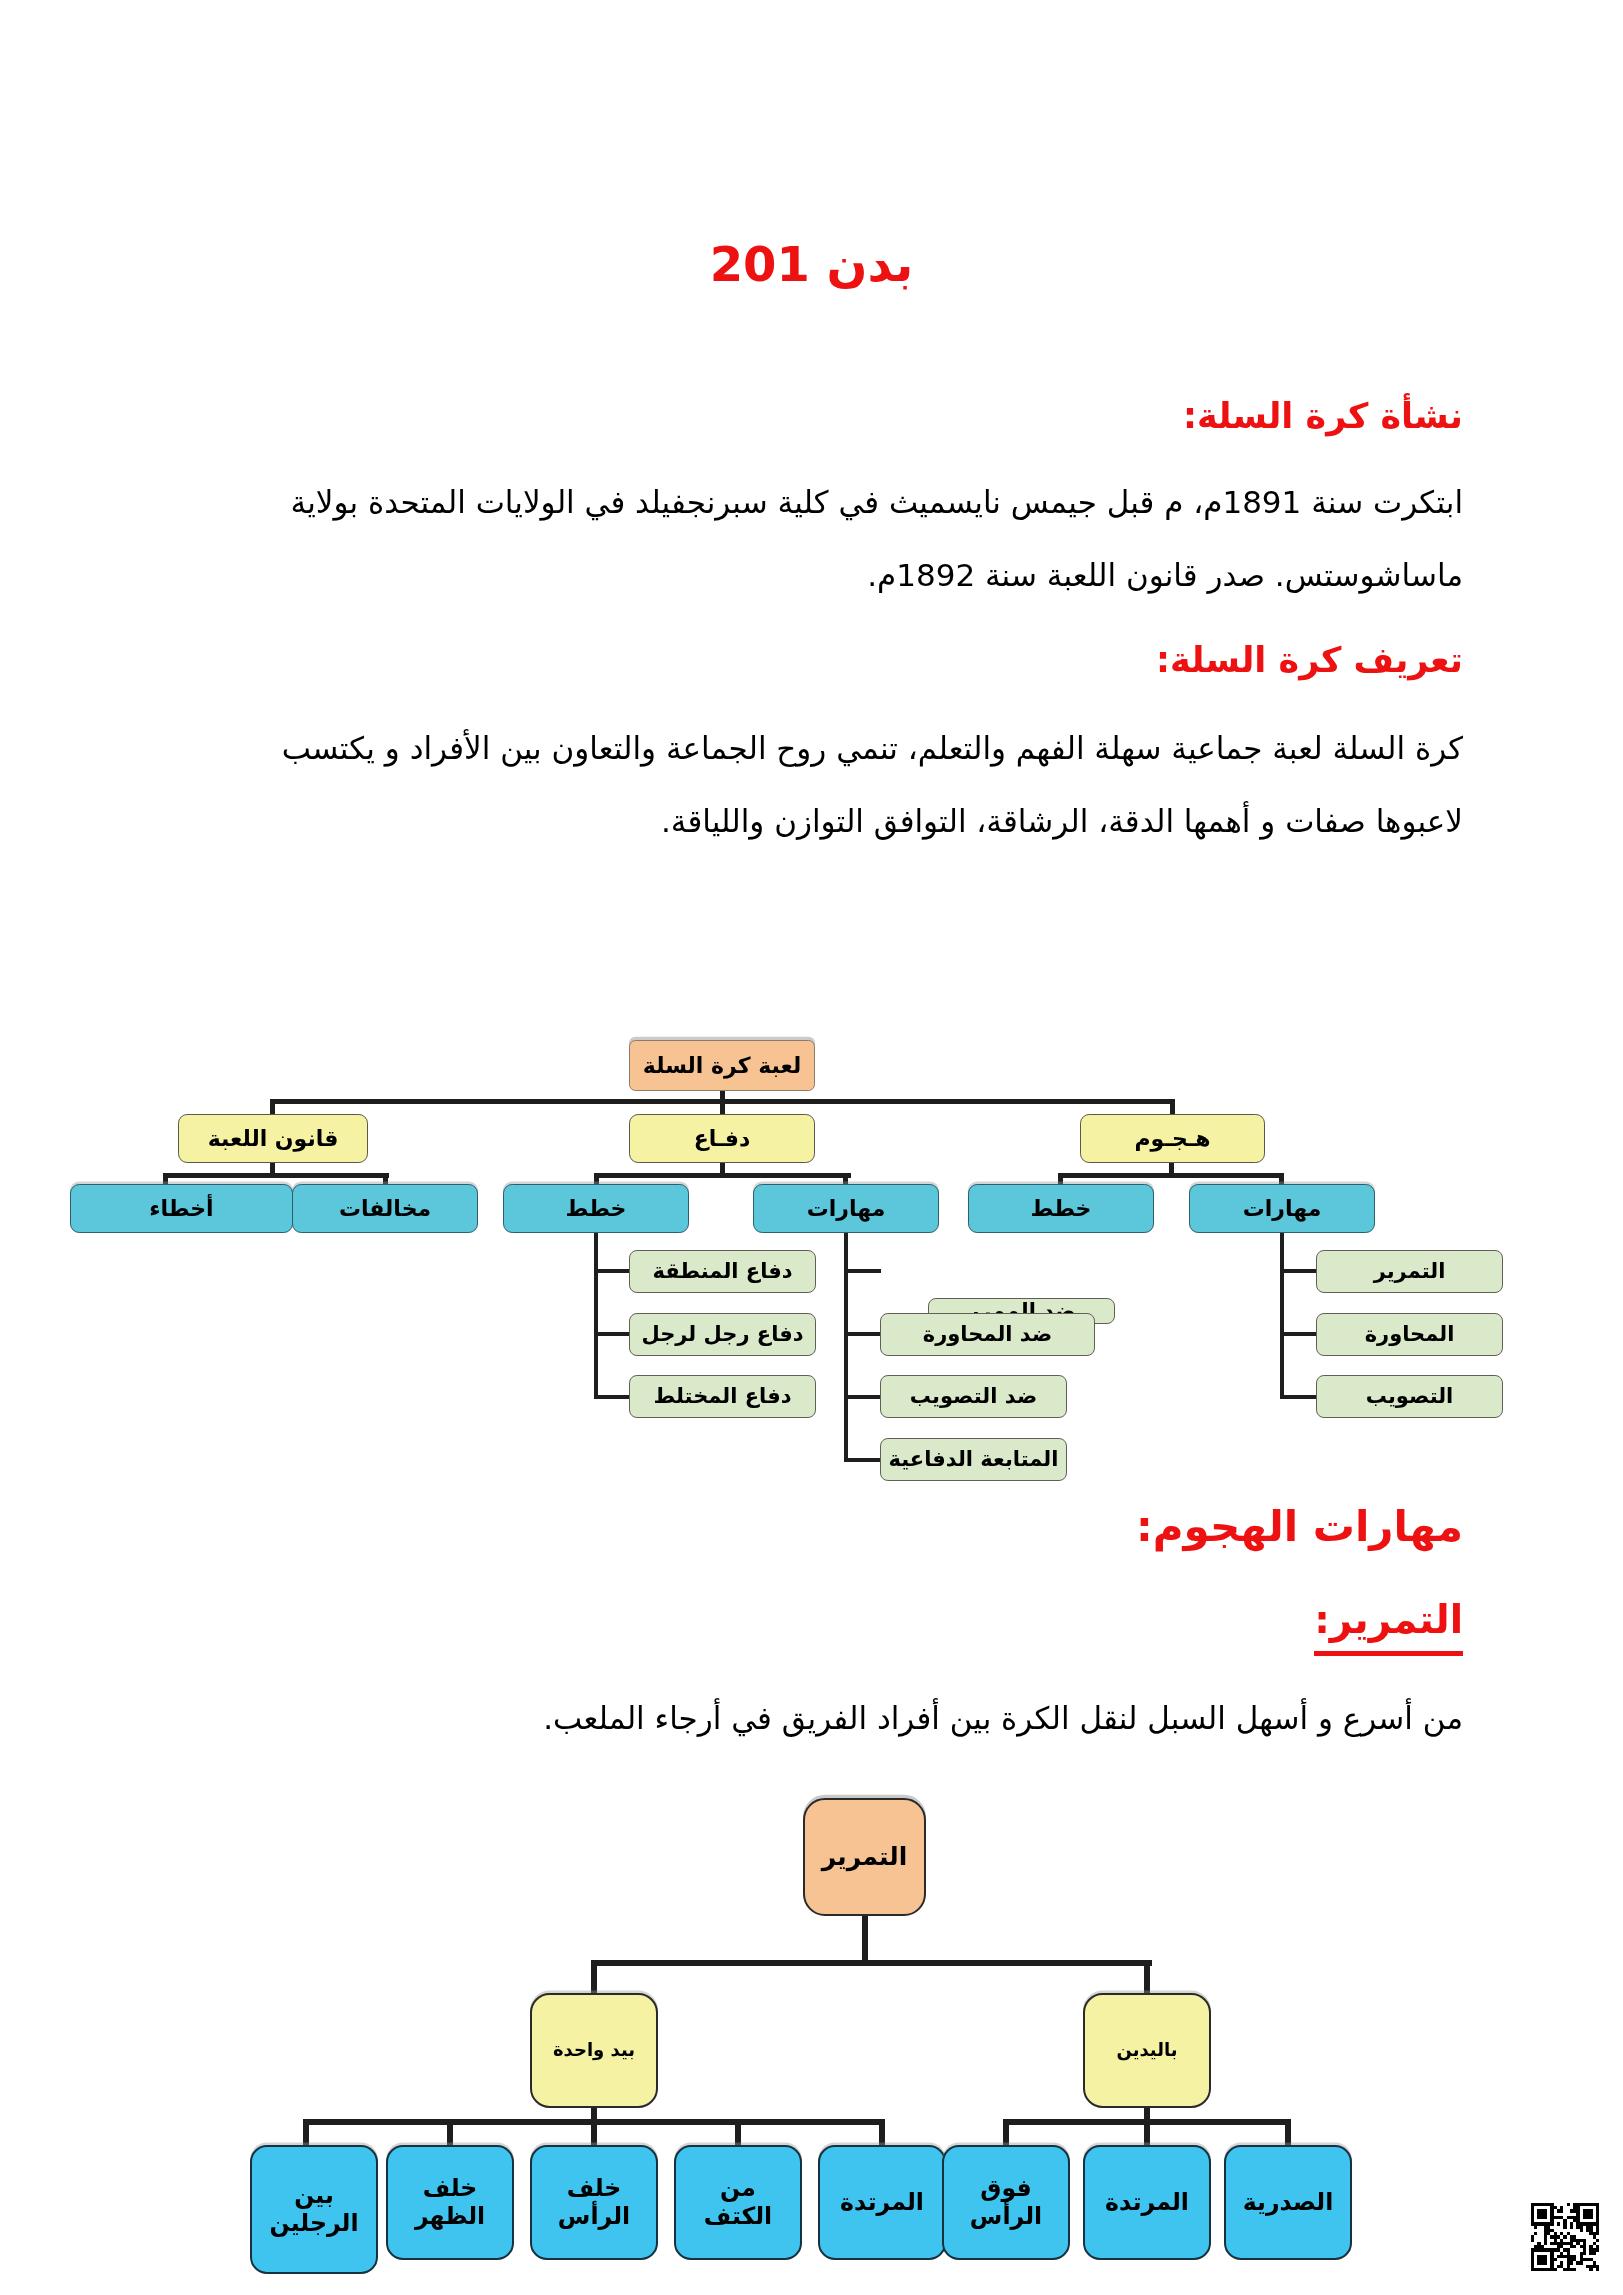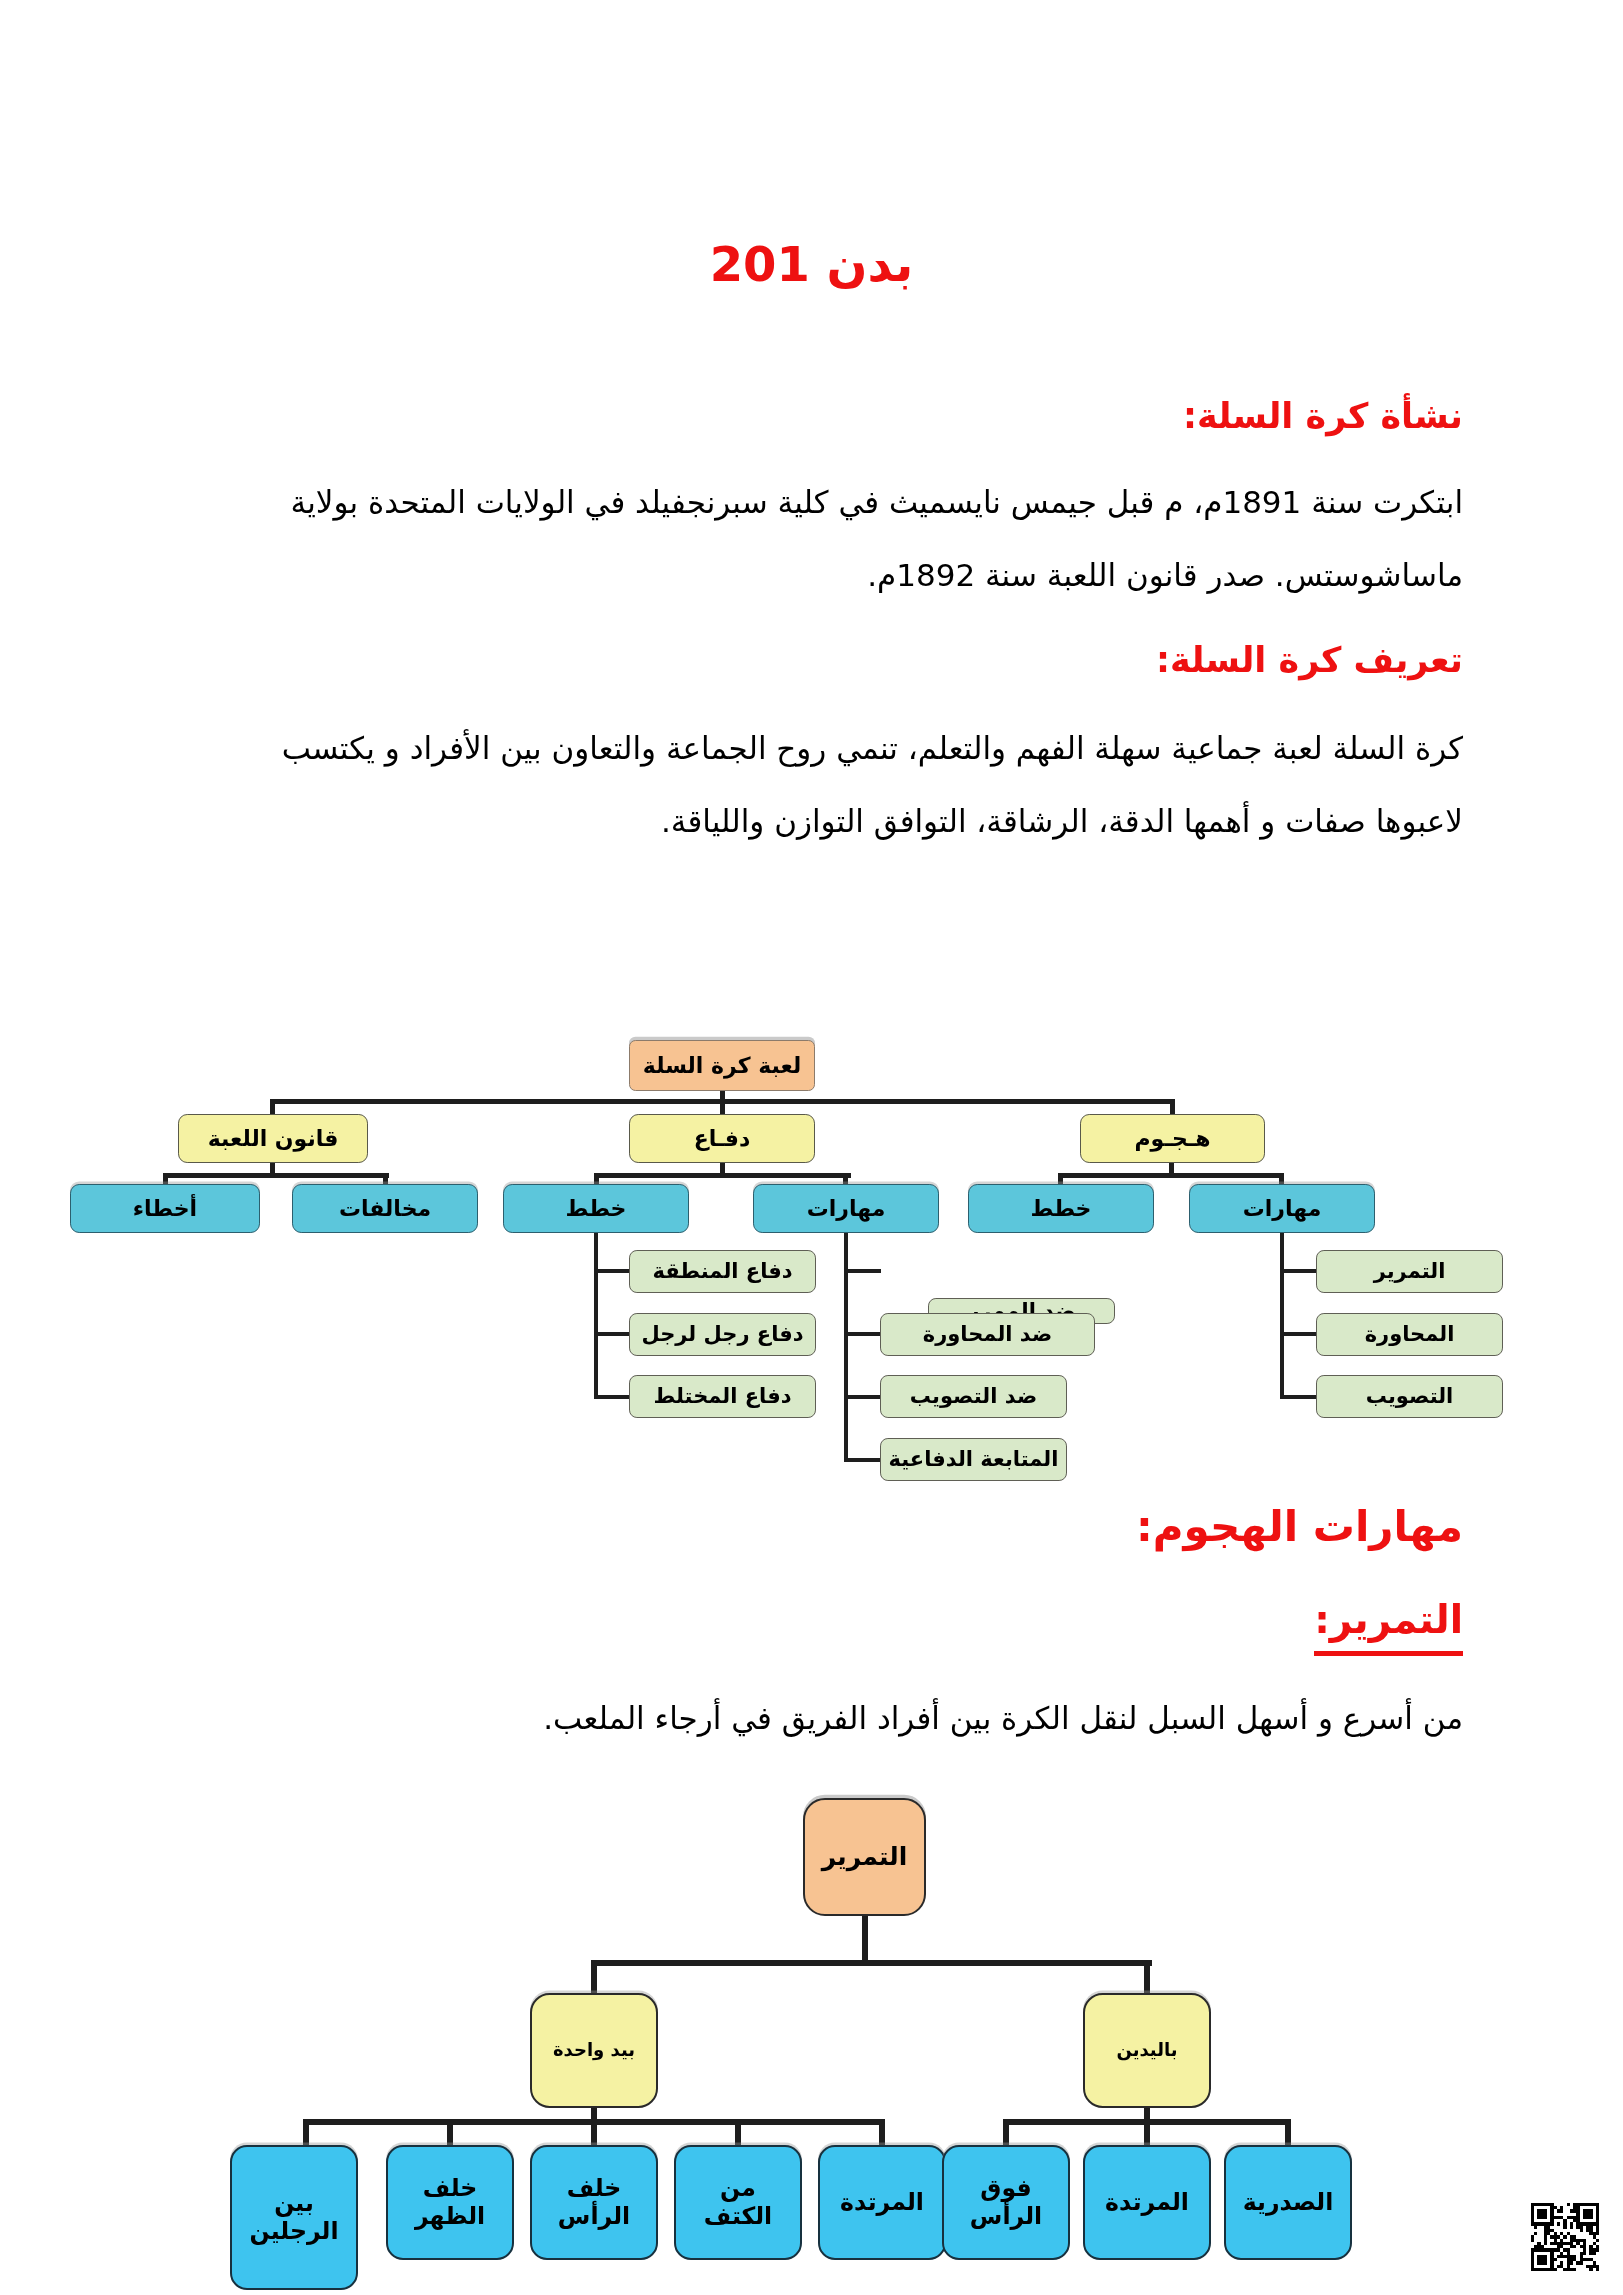--- a/index.html
+++ b/index.html
@@ -96,21 +96,21 @@
   <div class="ln" style="left:1280px;top:1269px;width:37px;height:3.9px;"></div>
   <div class="ln" style="left:1280px;top:1332px;width:37px;height:3.9px;"></div>
   <div class="ln" style="left:1280px;top:1395px;width:37px;height:3.9px;"></div>
 
   <div class="n root1" style="left:629px;top:1040px;width:186px;height:51px;">لعبة كرة السلة</div>
 
   <div class="n yel" style="left:178px;top:1114px;width:190px;height:49px;">قانون اللعبة</div>
   <div class="n yel" style="left:629px;top:1114px;width:186px;height:49px;">دفـاع</div>
   <div class="n yel" style="left:1080px;top:1114px;width:185px;height:49px;">هـجـوم</div>
 
-  <div class="n cyn" style="left:70px;top:1184px;width:190px;height:49px;">أخطاء</div>
+  <div class="n cyn" style="left:70px;top:1184px;width:223px;height:49px;">أخطاء</div>
   <div class="n cyn" style="left:292px;top:1184px;width:186px;height:49px;">مخالفات</div>
   <div class="n cyn" style="left:503px;top:1184px;width:186px;height:49px;">خطط</div>
   <div class="n cyn" style="left:753px;top:1184px;width:186px;height:49px;">مهارات</div>
   <div class="n cyn" style="left:968px;top:1184px;width:186px;height:49px;">خطط</div>
   <div class="n cyn" style="left:1189px;top:1184px;width:186px;height:49px;">مهارات</div>
 
   <div class="n grn" style="left:629px;top:1250px;width:187px;height:43px;">دفاع المنطقة</div>
   <div class="n grn" style="left:629px;top:1313px;width:187px;height:43px;">دفاع رجل لرجل</div>
   <div class="n grn" style="left:629px;top:1375px;width:187px;height:43px;">دفاع المختلط</div>
 
@@ -145,21 +145,21 @@
   <div class="ln" style="left:1003px;top:2119px;width:287px;height:5.9px;"></div>
   <div class="ln" style="left:1003px;top:2119px;width:5.9px;height:27.5px;"></div>
   <div class="ln" style="left:1144px;top:2119px;width:5.9px;height:27.5px;"></div>
   <div class="ln" style="left:1285px;top:2119px;width:5.9px;height:27.5px;"></div>
 
   <div class="n root2" style="left:803px;top:1798px;width:123px;height:118px;">التمرير</div>
 
   <div class="n yel2" style="left:530px;top:1993px;width:128px;height:115px;">بيد واحدة</div>
   <div class="n yel2" style="left:1083px;top:1993px;width:128px;height:115px;">باليدين</div>
 
-  <div class="n blu" style="left:230px;top:2145px;width:128px;height:145px;text-align:center;">بين الرجلين</div>
+  <div class="n blu" style="left:250px;top:2145px;width:128px;height:129px;text-align:center;">بين الرجلين</div>
   <div class="n blu" style="left:386px;top:2145px;width:128px;height:115px;">خلف الظهر</div>
   <div class="n blu" style="left:530px;top:2145px;width:128px;height:115px;">خلف الرأس</div>
   <div class="n blu" style="left:674px;top:2145px;width:128px;height:115px;">من الكتف</div>
   <div class="n blu" style="left:818px;top:2145px;width:128px;height:115px;">المرتدة</div>
 
   <div class="n blu" style="left:942px;top:2145px;width:128px;height:115px;">فوق الرأس</div>
   <div class="n blu" style="left:1083px;top:2145px;width:128px;height:115px;">المرتدة</div>
   <div class="n blu" style="left:1224px;top:2145px;width:128px;height:115px;">الصدرية</div>
 
   <div class="qr">

